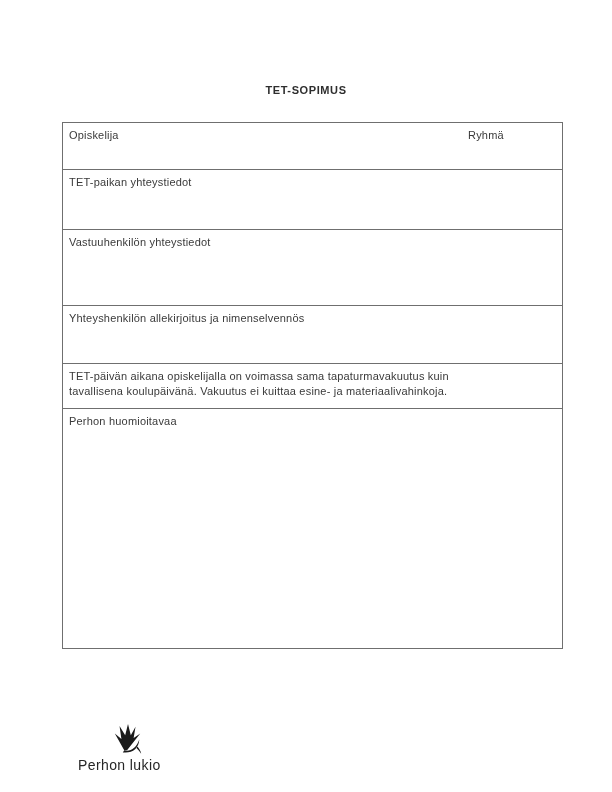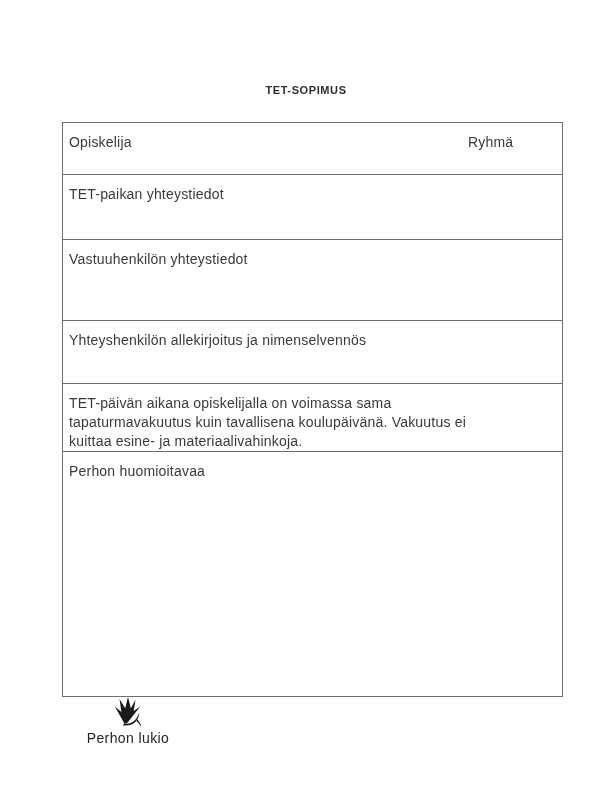--- a/index.html
+++ b/index.html
@@ -30,22 +30,22 @@
     position: absolute;
     left: 62px;
     top: 122px;
     width: 501px;
     border-collapse: collapse;
     table-layout: fixed;
   }
   table.form td {
     border: 1px solid #6f6f6f;
     vertical-align: top;
-    padding: 10px 6px 0 6px;
-    font-size: 14px;
+    padding: 5px 6px 0 6px;
+    font-size: 11px;
     line-height: 1.35;
     color: #3a3a3a;
     letter-spacing: 0.2px;
   }
   td.r1 { height: 41px; }
   td.r2 { height: 54px; }
   td.r3 { height: 70px; }
   td.r4 { height: 52px; margin-top: 27px; }
   td.r5 { height: 38px; }
   td.r6 { height: 39px; }
@@ -54,23 +54,22 @@
   .label-right {
     position: absolute;
     left: 399px;
     top: 0;
     white-space: nowrap;
   }
   .note-text { max-width: 412px; }
   .logo-block {
     position: absolute;
     left: 78px;
-    top: 697px;
+    top: 724px;
     width: 100px;
-    text-align: center;
   }
   .logo-icon {
     display: block;
     margin: 0 auto 1px auto;
     width: 34px;
     height: 32px;
   }
   .logo-text {
     font-size: 14px;
     color: #262626;

